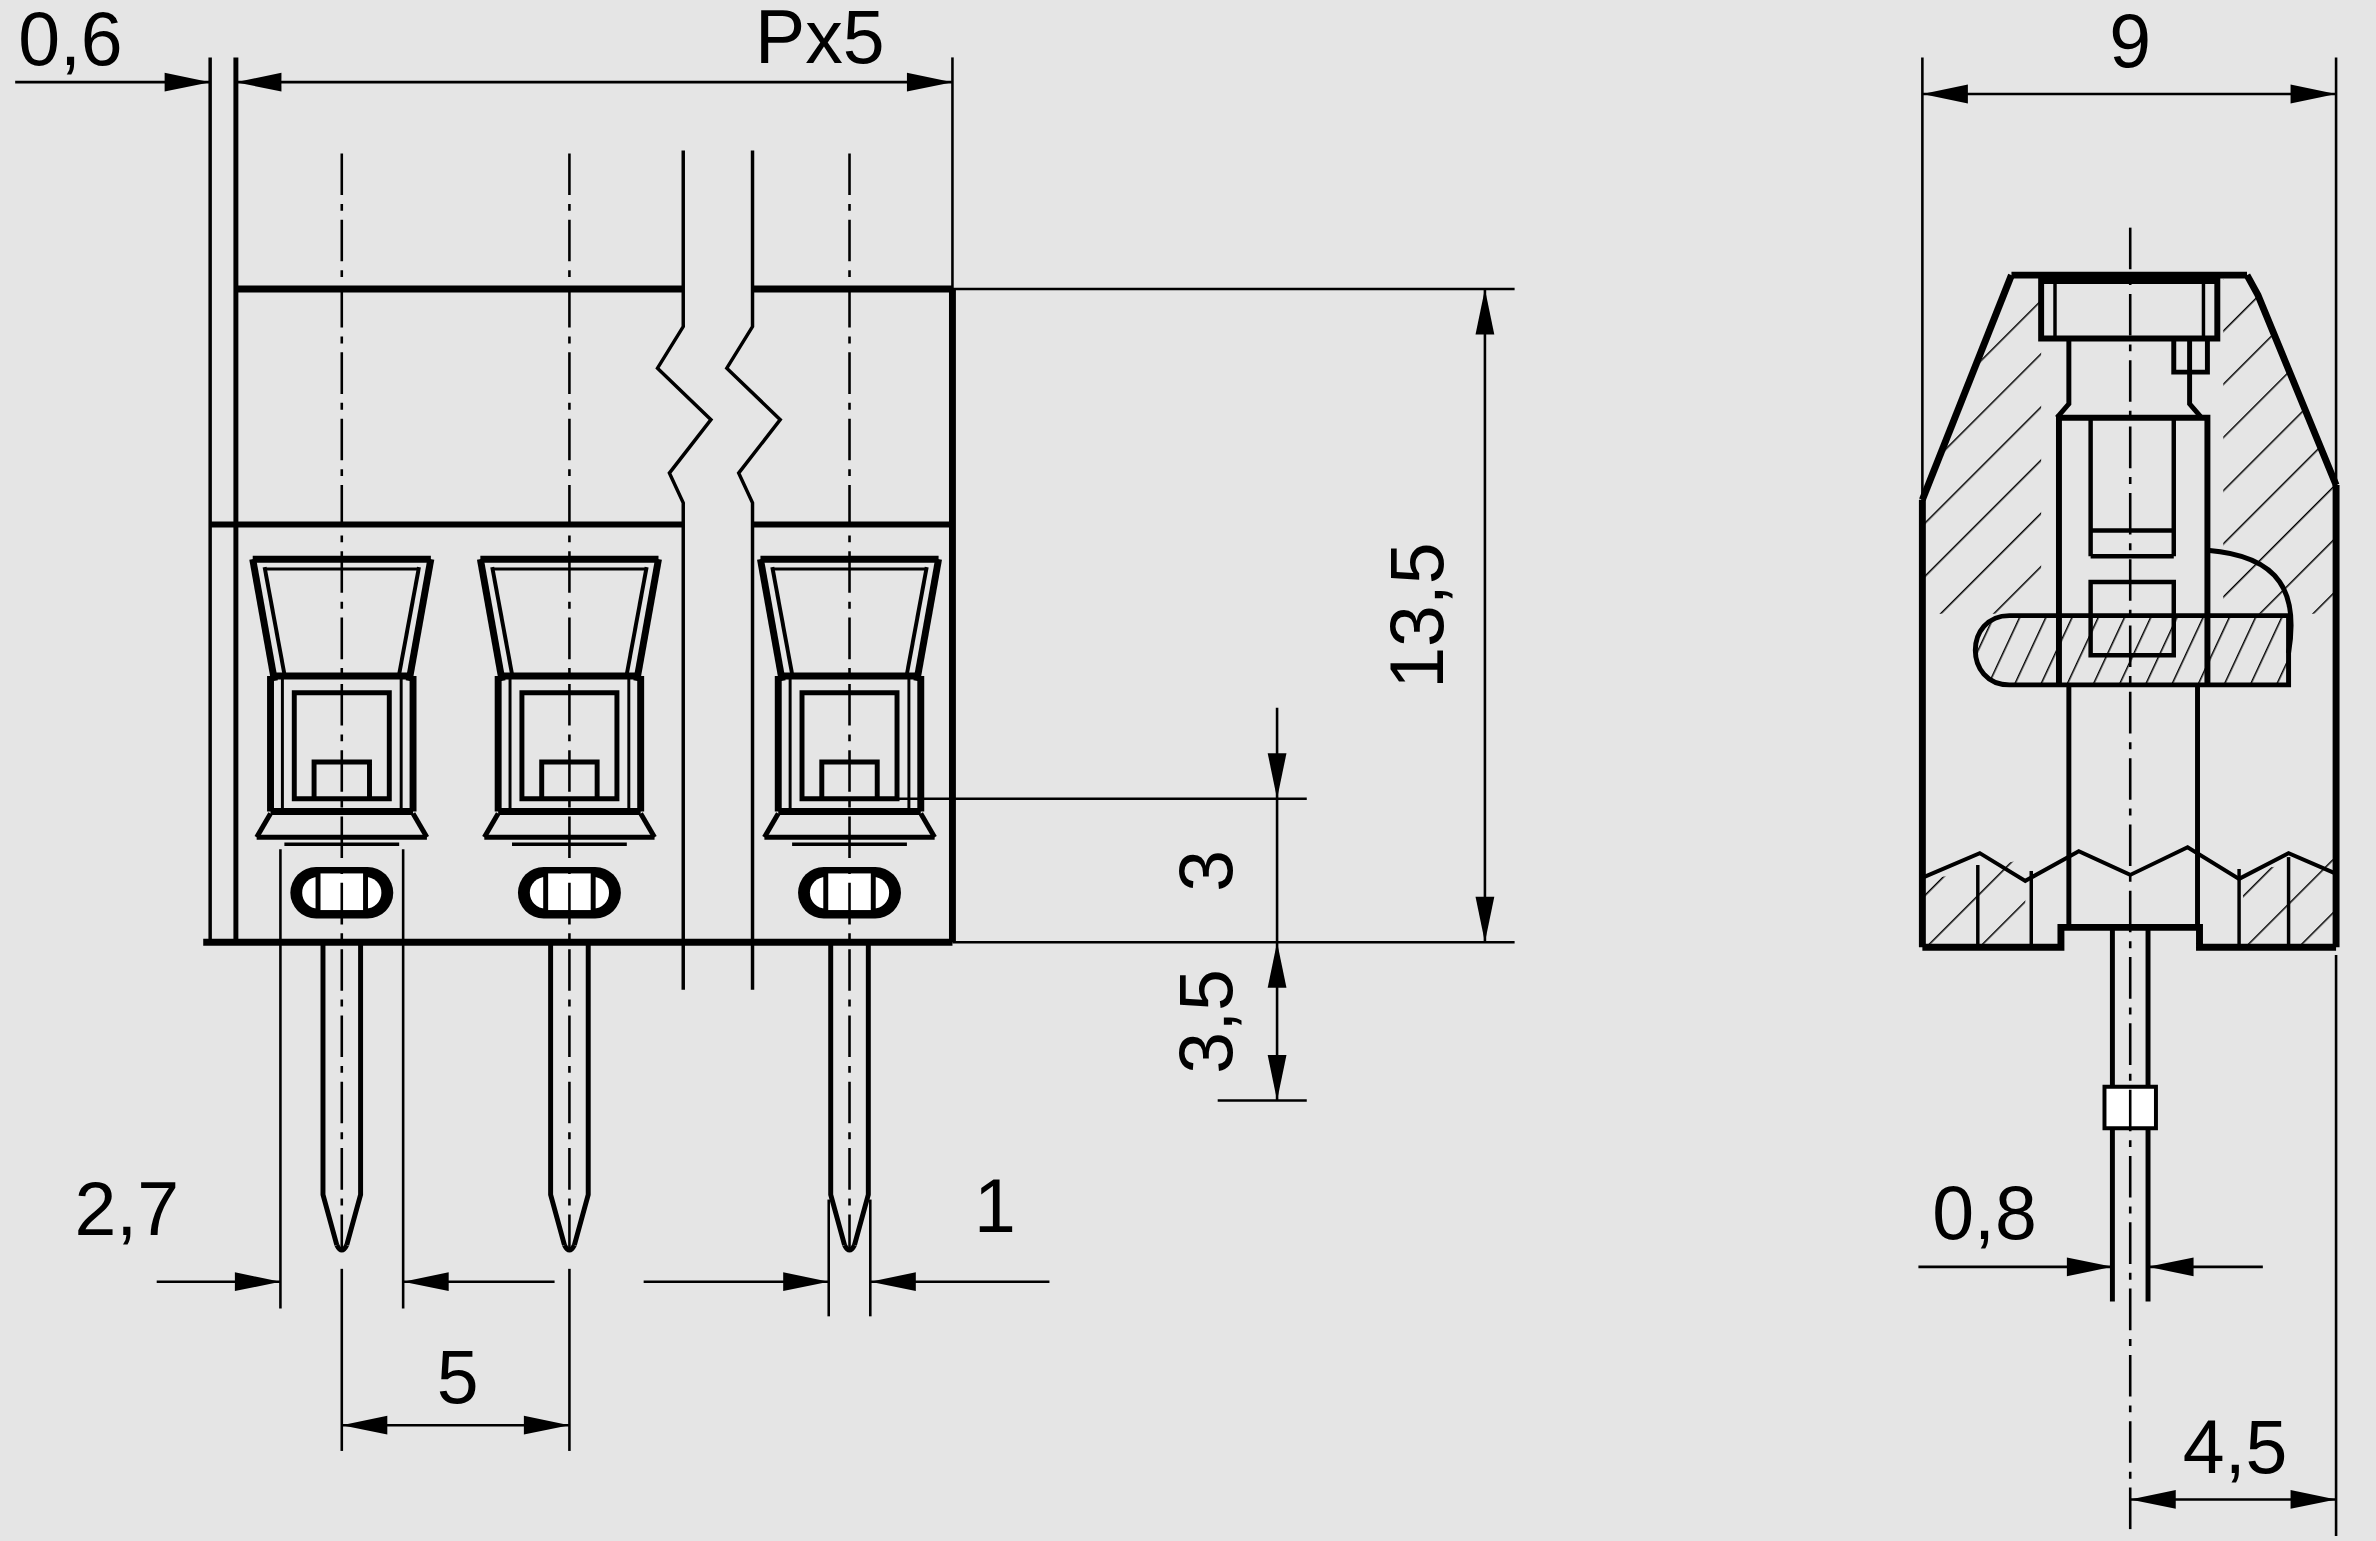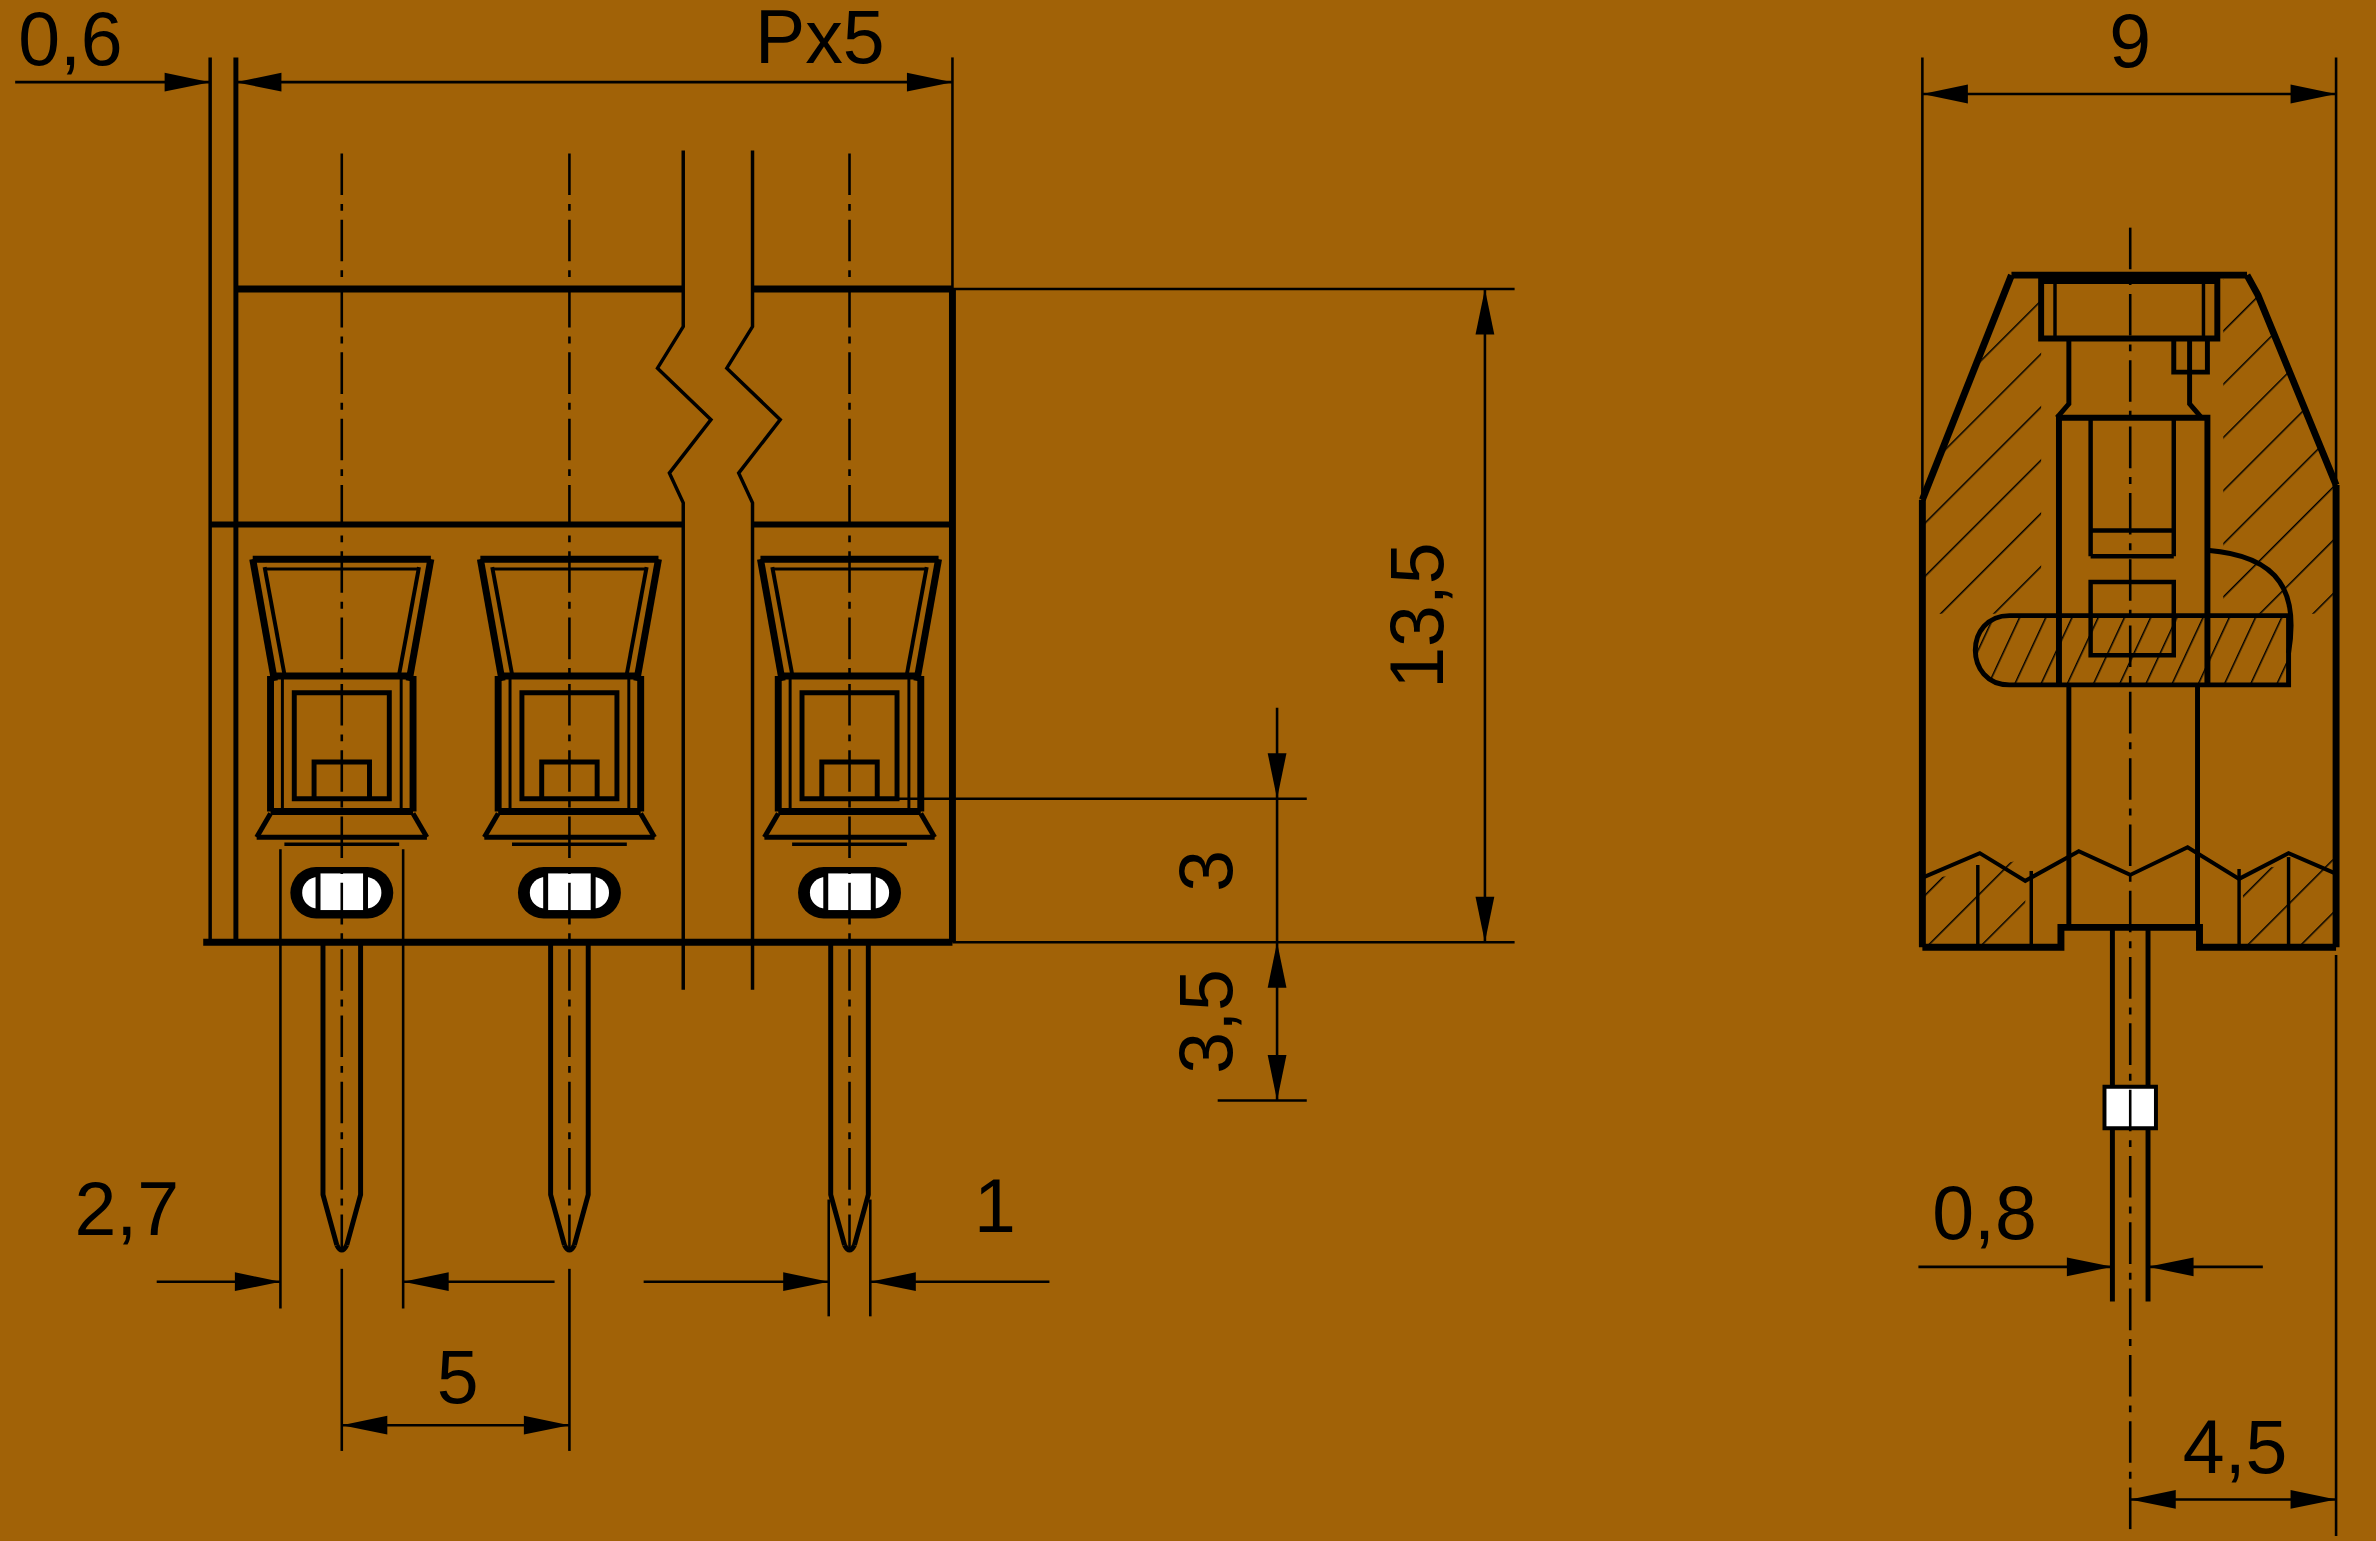--- a/index.html
+++ b/index.html
@@ -1,16 +1,16 @@
 <!DOCTYPE html>
 <html><head>
 <meta charset="utf-8">
 <style>
   html,body{margin:0;padding:0;background:#ffffff;}
-  .stage{width:2376px;height:1541px;background:#a16207;position:relative;overflow:hidden;}
+  .stage{width:2376px;height:1541px;background:#e5e5e5;position:relative;overflow:hidden;}
   svg{display:block;}
   .s7{stroke:#000;stroke-width:7;fill:none;}
   .s6{stroke:#000;stroke-width:6;fill:none;}
   .s5{stroke:#000;stroke-width:5;fill:none;}
   .s45{stroke:#000;stroke-width:4.5;fill:none;}
   .s4{stroke:#000;stroke-width:4;fill:none;}
   .s35{stroke:#000;stroke-width:3.5;fill:none;}
   .s3{stroke:#000;stroke-width:3;fill:none;}
   .thin{stroke:#000;stroke-width:2.6;fill:none;}
   .cl{stroke:#000;stroke-width:2.6;fill:none;stroke-dasharray:42 9 7 9;}

